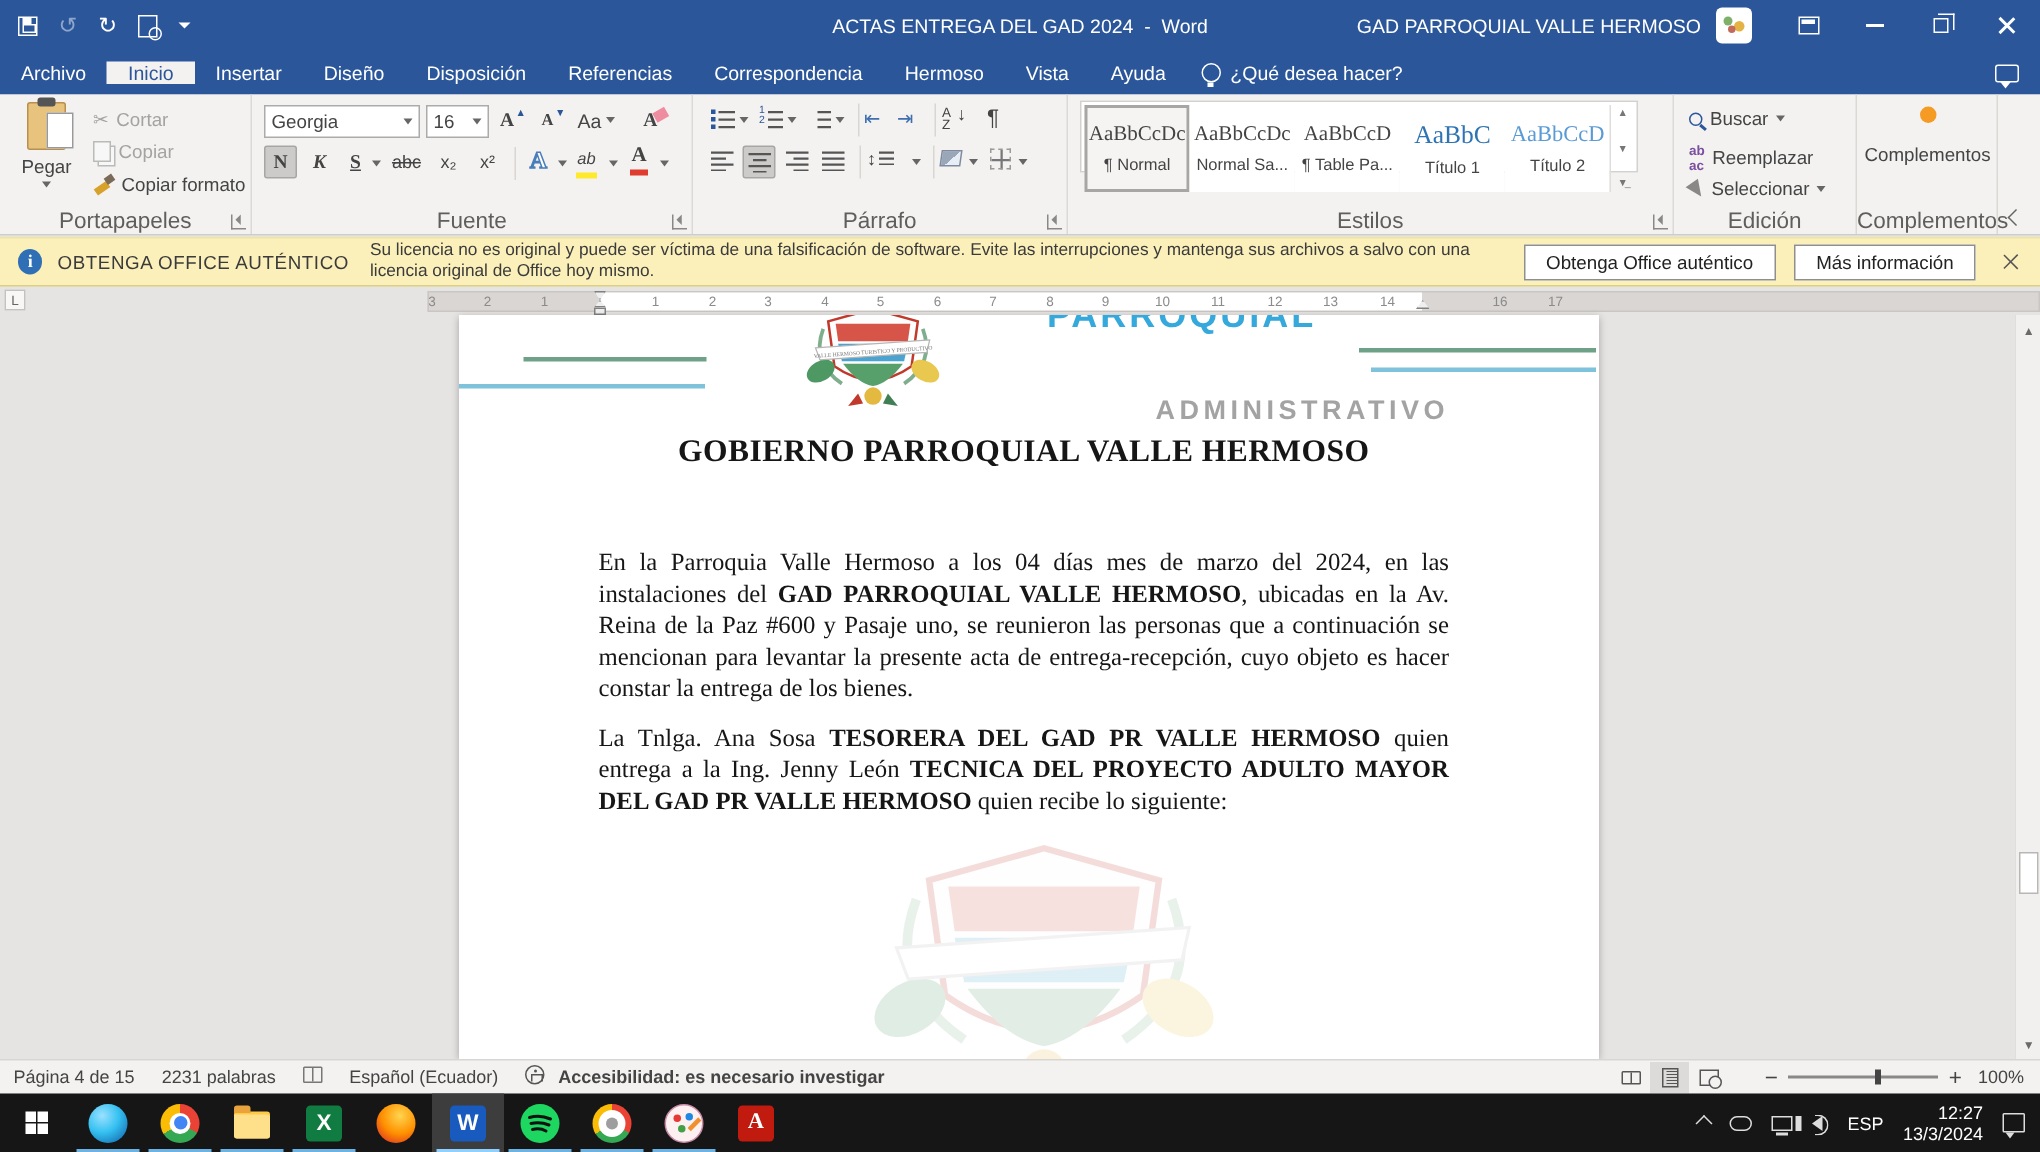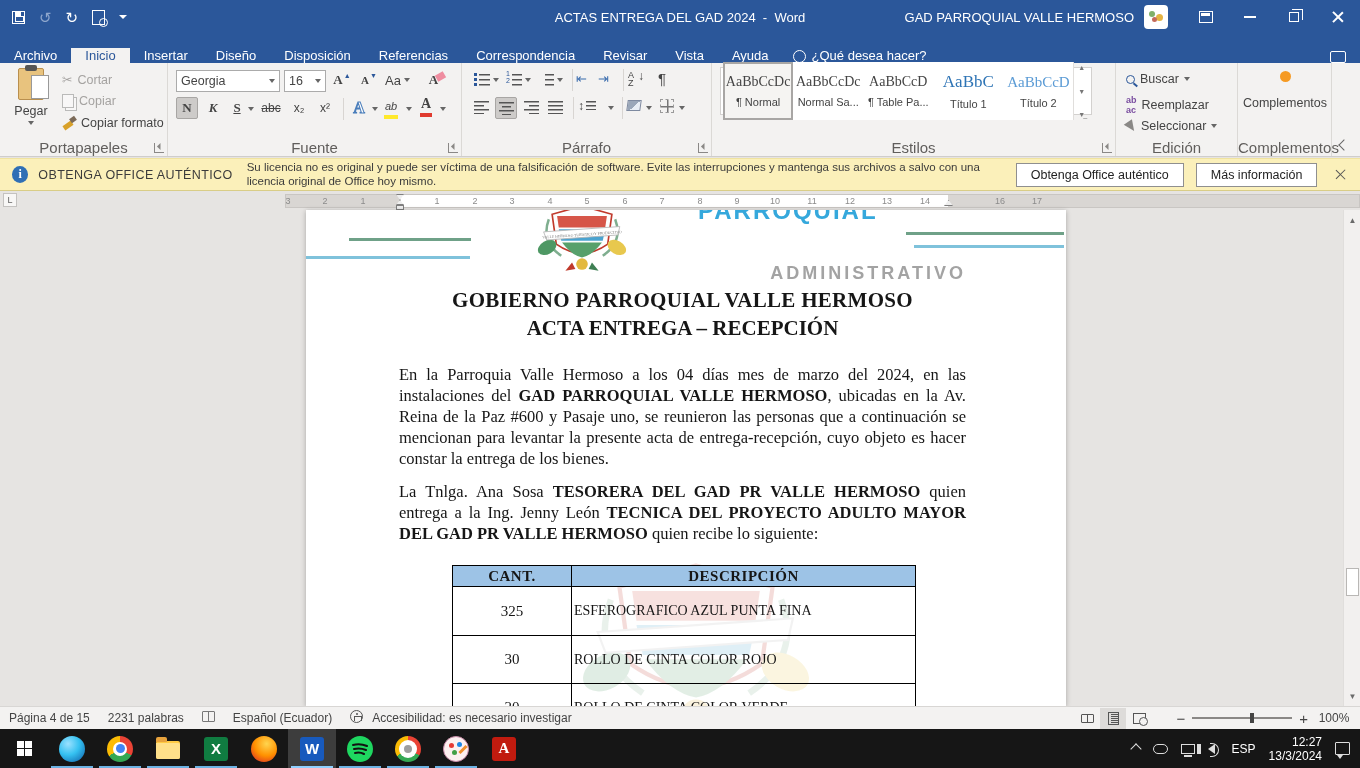--- a/index.html
+++ b/index.html
@@ -26,21 +26,21 @@
   .ico-ribopt{width:14px;height:12px;border:1.5px solid #fff;position:relative}
   .ico-ribopt:before{content:"";position:absolute;left:1px;top:1px;width:9px;height:3px;background:#fff}
   .ico-min{width:12px;height:2px;background:#fff}
   .ico-rest{width:10px;height:10px;border:1.5px solid #fff;position:relative}
   .ico-rest:before{content:"";position:absolute;left:2px;top:-4px;width:10px;height:10px;border-top:1.5px solid #fff;border-right:1.5px solid #fff}
   .ico-x{position:relative;width:12px;height:12px}
   .ico-x:before,.ico-x:after{content:"";position:absolute;left:5px;top:-1px;width:1.6px;height:14px;background:#fff}
   .ico-x:before{transform:rotate(45deg)}.ico-x:after{transform:rotate(-45deg)}
 
   
-  .tabrow{position:absolute;left:0;top:34px;width:100%;height:29px;background:#2b579a;display:flex;align-items:flex-end;color:#fff}
+  .tabrow{position:absolute;left:0;top:34px;width:100%;height:29px;background:#2b579a;display:flex;align-items:center;color:#fff}
   .rtab{display:flex;align-items:center;padding:0 14px;font-size:13px;cursor:pointer}
   .rtab.active{background:#f3f2f1;color:#2b579a}
   .bulb{width:13px;height:13px;border:1.5px solid #fff;border-radius:50%;position:relative;margin:0 6px 0 10px}
   .bulb:after{content:"";position:absolute;left:3px;bottom:-4px;width:4px;height:3px;background:#fff}
   .hint{display:flex;align-items:center;font-size:13px;cursor:pointer}
   .fb{margin-left:auto;margin-right:14px;display:flex;align-items:center}
   .ico-bubble{width:16px;height:12px;border:1.5px solid #fff;border-radius:2px;position:relative}
   .ico-bubble:after{content:"";position:absolute;left:2px;bottom:-5px;border-left:4px solid transparent;border-right:4px solid transparent;border-top:5px solid #fff}
 
   
@@ -206,21 +206,21 @@
   </div>
 
   <div class="tabrow">
     <span class="rtab">Archivo</span>
     <span class="rtab active">Inicio</span>
     <span class="rtab">Insertar</span>
     <span class="rtab">Diseño</span>
     <span class="rtab">Disposición</span>
     <span class="rtab">Referencias</span>
     <span class="rtab">Correspondencia</span>
-    <span class="rtab">Revisar</span>
+    <span class="rtab">Hermoso</span>
     <span class="rtab">Vista</span>
     <span class="rtab">Ayuda</span>
     <span class="bulb"></span>
     <span class="hint">¿Qué desea hacer?</span>
     <span class="fb">
         <span class="ico-bubble"></span>
       </span>
   </div>
 
   <div class="ribbon">
@@ -319,21 +319,21 @@
       <span class="vsep" style="position:absolute;left:157px;top:34px"></span>
       <span style="position:absolute;left:165px;top:37px;width:14px;height:11px;background:linear-gradient(135deg,#9aa7b9 55%,#e8eef5 55%);border:1px solid #7e8aa0;transform:skewX(-8deg);cursor:pointer"></span>
       <span class="dd" style="position:absolute;left:184px;top:43px"></span>
       <span style="position:absolute;left:198px;top:36px;width:14px;height:14px;border:1px dashed #9a9a9a;background:linear-gradient(#777,#777) 0 6px/14px 1.5px no-repeat,linear-gradient(#777,#777) 6px 0/1.5px 14px no-repeat;cursor:pointer"></span>
       <span class="dd" style="position:absolute;left:217px;top:43px"></span>
       <div class="glabel">Párrafo</div>
       <span class="launch"></span>
     </div>
 
     <div class="rgroup" style="left:712px;width:404px">
-      <div style="position:absolute;left:8px;top:4px;width:372px;height:48px;background:#fff;border:1px solid #d3d1cf;display:flex;align-items:center;padding:2px">
+      <div style="position:absolute;left:8px;top:4px;width:372px;height:48px;background:#fff;border:1px solid #d3d1cf;display:flex;padding:2px">
         <div class="stylecard selc">
             <span class="pv">AaBbCcDc</span>
             <span class="nm">¶ Normal</span>
           </div>
         <div class="stylecard">
             <span class="pv">AaBbCcDc</span>
             <span class="nm">Normal Sa...</span>
           </div>
         <div class="stylecard">
             <span class="pv">AaBbCcD</span>
@@ -452,66 +452,45 @@
 
       <svg style="position:absolute;left:176px;top:-14px" width="200" height="78" viewBox="0 0 120 94">
         <use href="#crest"></use>
         <text x="60" y="48" text-anchor="middle" font-size="4.5" fill="#777" transform="rotate(-4 60 45)">VALLE HERMOSO TURISTICO Y PRODUCTIVO</text>
       </svg>
 
       <div class="brandtop">PARROQUIAL</div>
 
       <div class="admin">ADMINISTRATIVO</div>
       <div class="h1">GOBIERNO PARROQUIAL VALLE HERMOSO</div>
-      <div class="h2">ACTA ENTREGA – RECEPCIÓN</div>
 
       <p class="para" style="top:154px"><span>En la Parroquia Valle Hermoso a los 04 días mes de marzo del 2024, en las instalaciones del </span><b>GAD PARROQUIAL VALLE HERMOSO</b><span>, ubicadas en la Av. Reina de la Paz #600 y Pasaje uno, se reunieron las personas que a continuación se mencionan para levantar la presente acta de entrega-recepción, cuyo objeto es hacer constar la entrega de los bienes.</span></p>
 
       <p class="para" style="top:271px"><span>La Tnlga. Ana Sosa </span><b>TESORERA DEL GAD PR VALLE HERMOSO</b><span> quien entrega a la Ing. Jenny León </span><b>TECNICA DEL PROYECTO ADULTO MAYOR DEL GAD PR VALLE HERMOSO</b><span> quien recibe lo siguiente:</span></p>
 
       <svg class="wm" width="280" height="200" viewBox="0 0 120 94">
           <use href="#crest"></use>
         </svg>
 
-      <table class="doctable">
-        <tbody>
-            <tr>
-          <th class="tqty">CANT.</th>
-          <th>DESCRIPCIÓN</th>
-        </tr>
-        <tr style="height:49px">
-          <td class="tqty">325</td>
-          <td class="tdesc">ESFEROGRAFICO AZUL PUNTA FINA</td>
-        </tr>
-        <tr style="height:48px">
-          <td class="tqty">30</td>
-          <td class="tdesc">ROLLO DE CINTA COLOR ROJO</td>
-        </tr>
-        <tr style="height:48px">
-          <td class="tqty">20</td>
-          <td class="tdesc">ROLLO DE CINTA COLOR VERDE</td>
-        </tr>
-      </tbody>
-        </table>
     </div>
   </div>
 
   <div class="vscroll">
     <span class="sbtn" style="top:2px">▲</span>
     <span class="sthumb"></span>
     <span class="sbtn" style="bottom:2px">▼</span>
   </div>
 
   <div class="status">
     <span class="sitem">Página 4 de 15</span>
     <span class="sitem">2231 palabras</span>
     <span class="sitem"><span class="book"></span></span>
     <span class="sitem">Español (Ecuador)</span>
     <span class="sitem"><span class="accic"></span></span>
-    <span class="sitem" style="font-weight:normal;padding-left:0">Accesibilidad: es necesario investigar</span>
+    <span class="sitem" style="font-weight:bold;padding-left:0">Accesibilidad: es necesario investigar</span>
     <span style="margin-left:auto"></span>
     <span class="viewbtn">
         <span class="vread"></span>
       </span>
     <span class="viewbtn sel">
         <span class="vprint"></span>
       </span>
     <span class="viewbtn" style="margin-right:24px">
         <span class="vweb"></span>
       </span>

